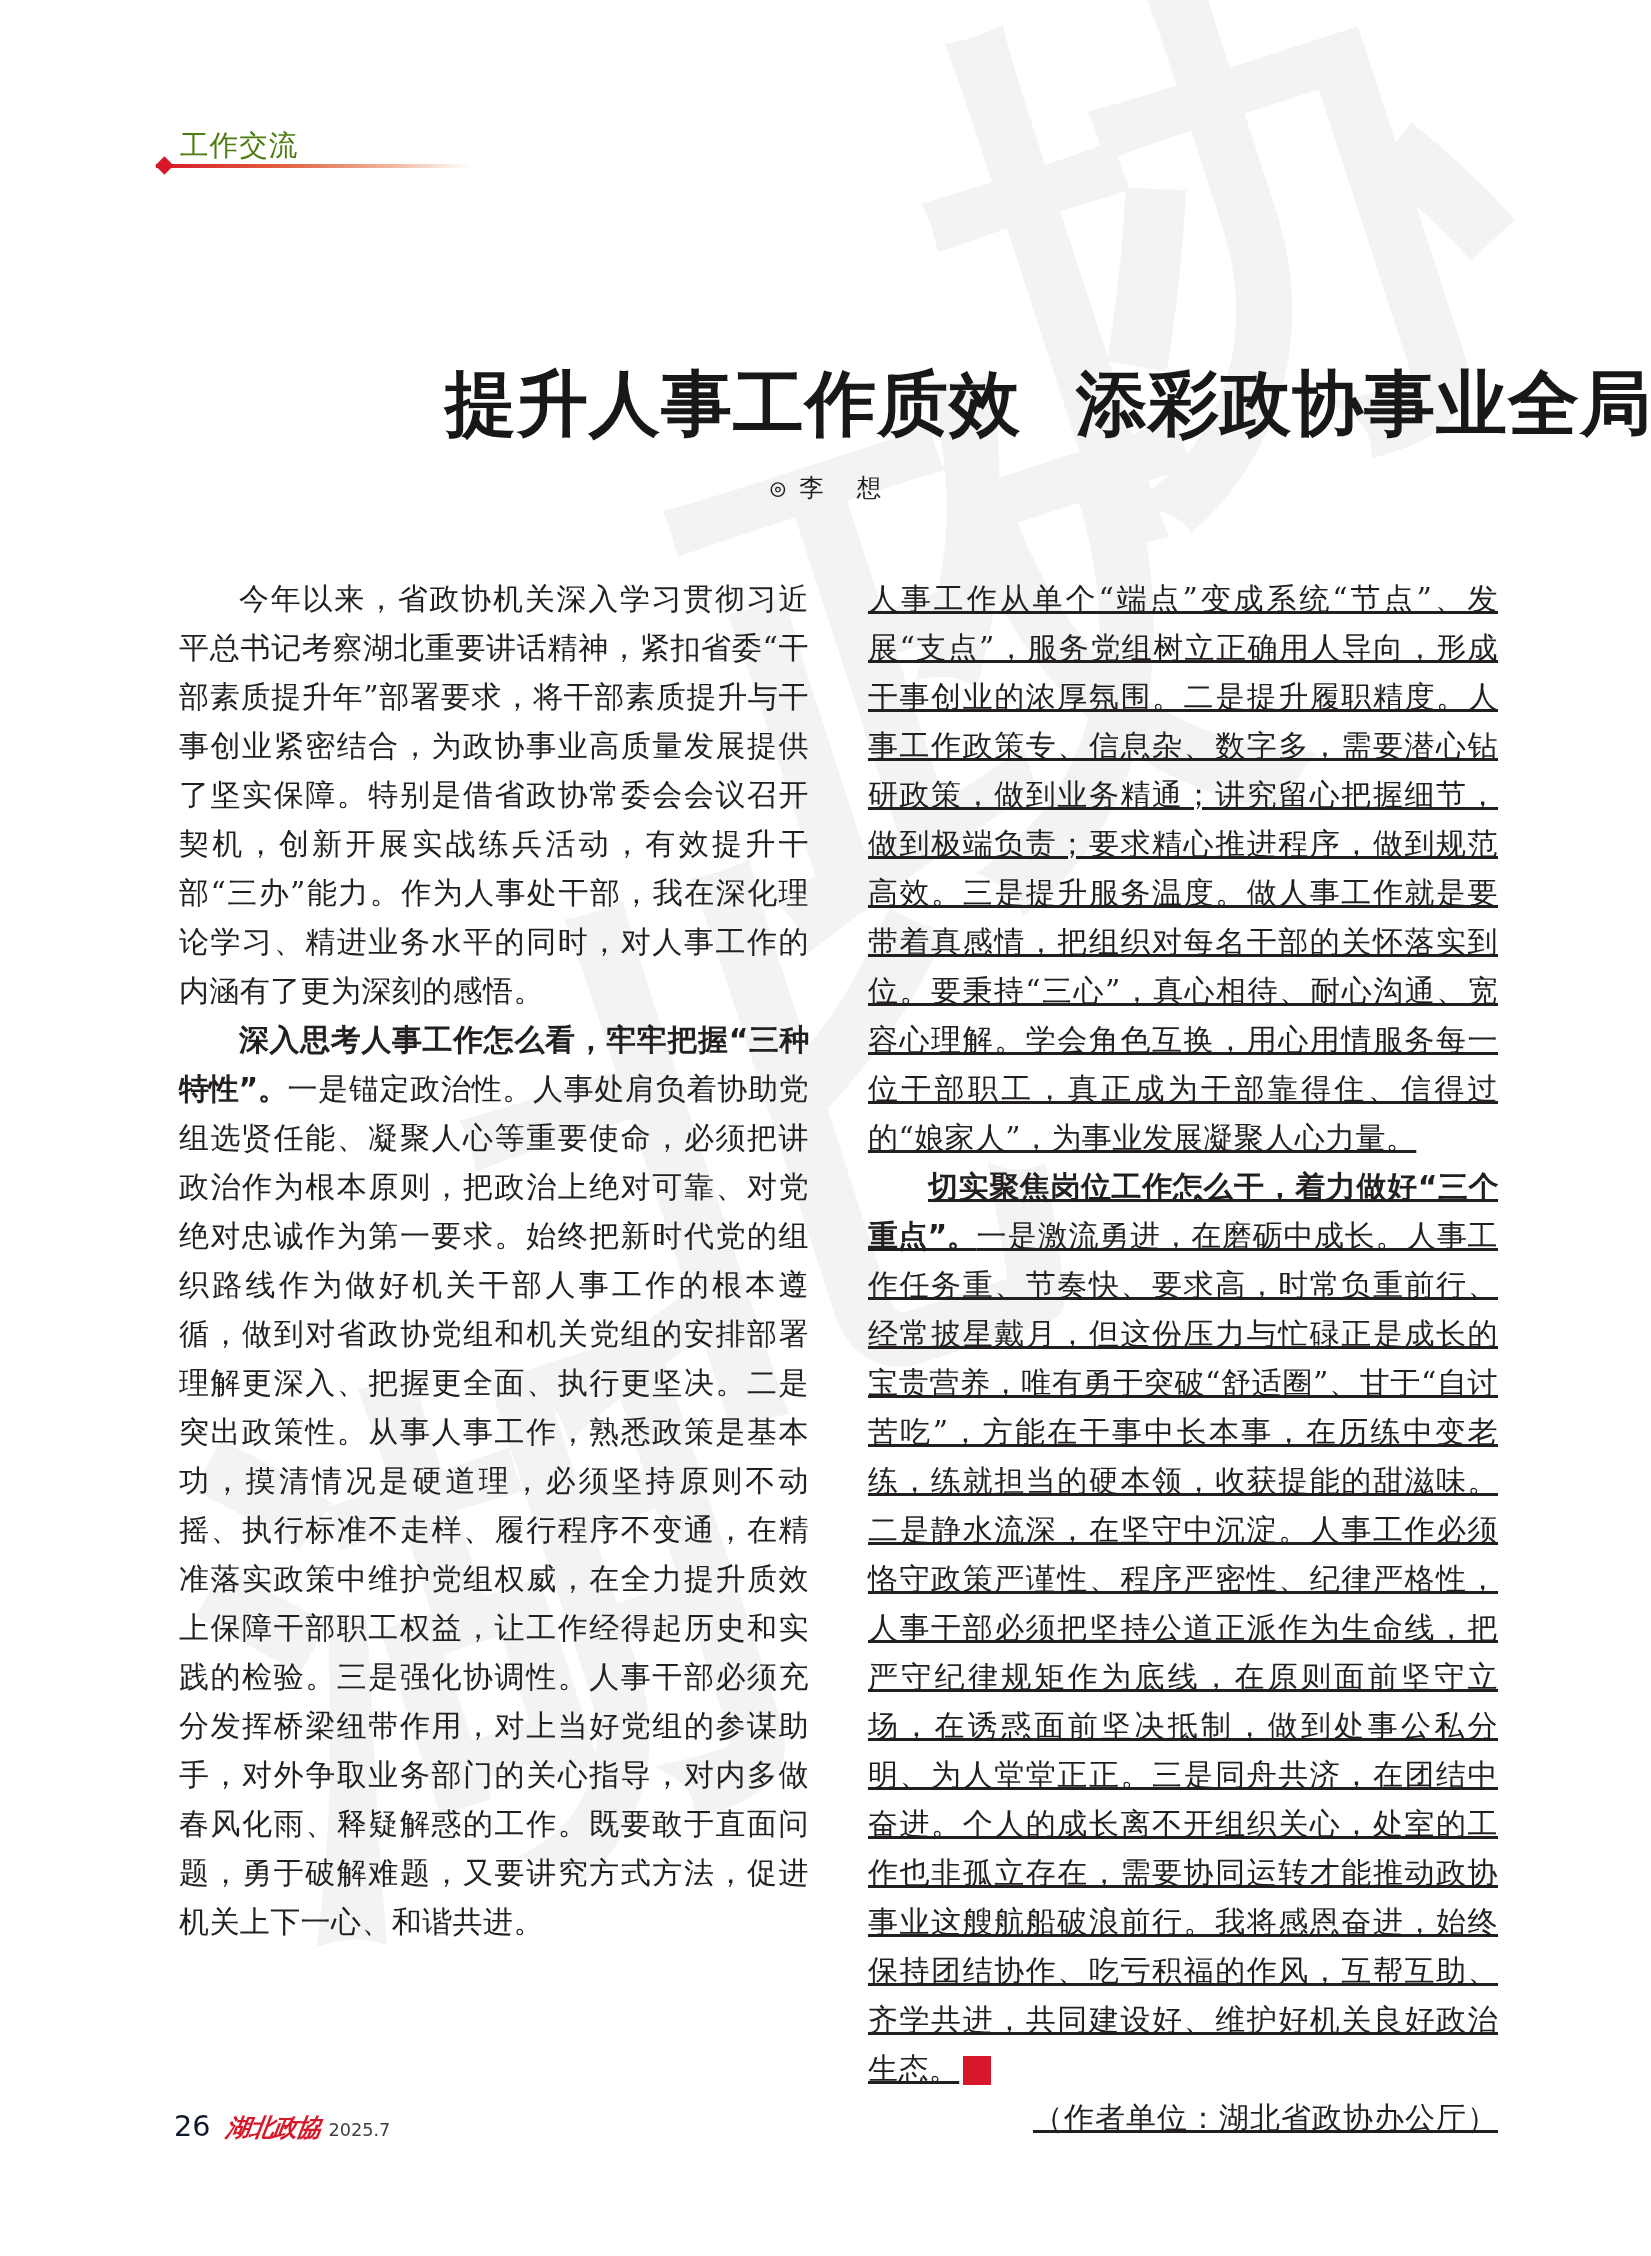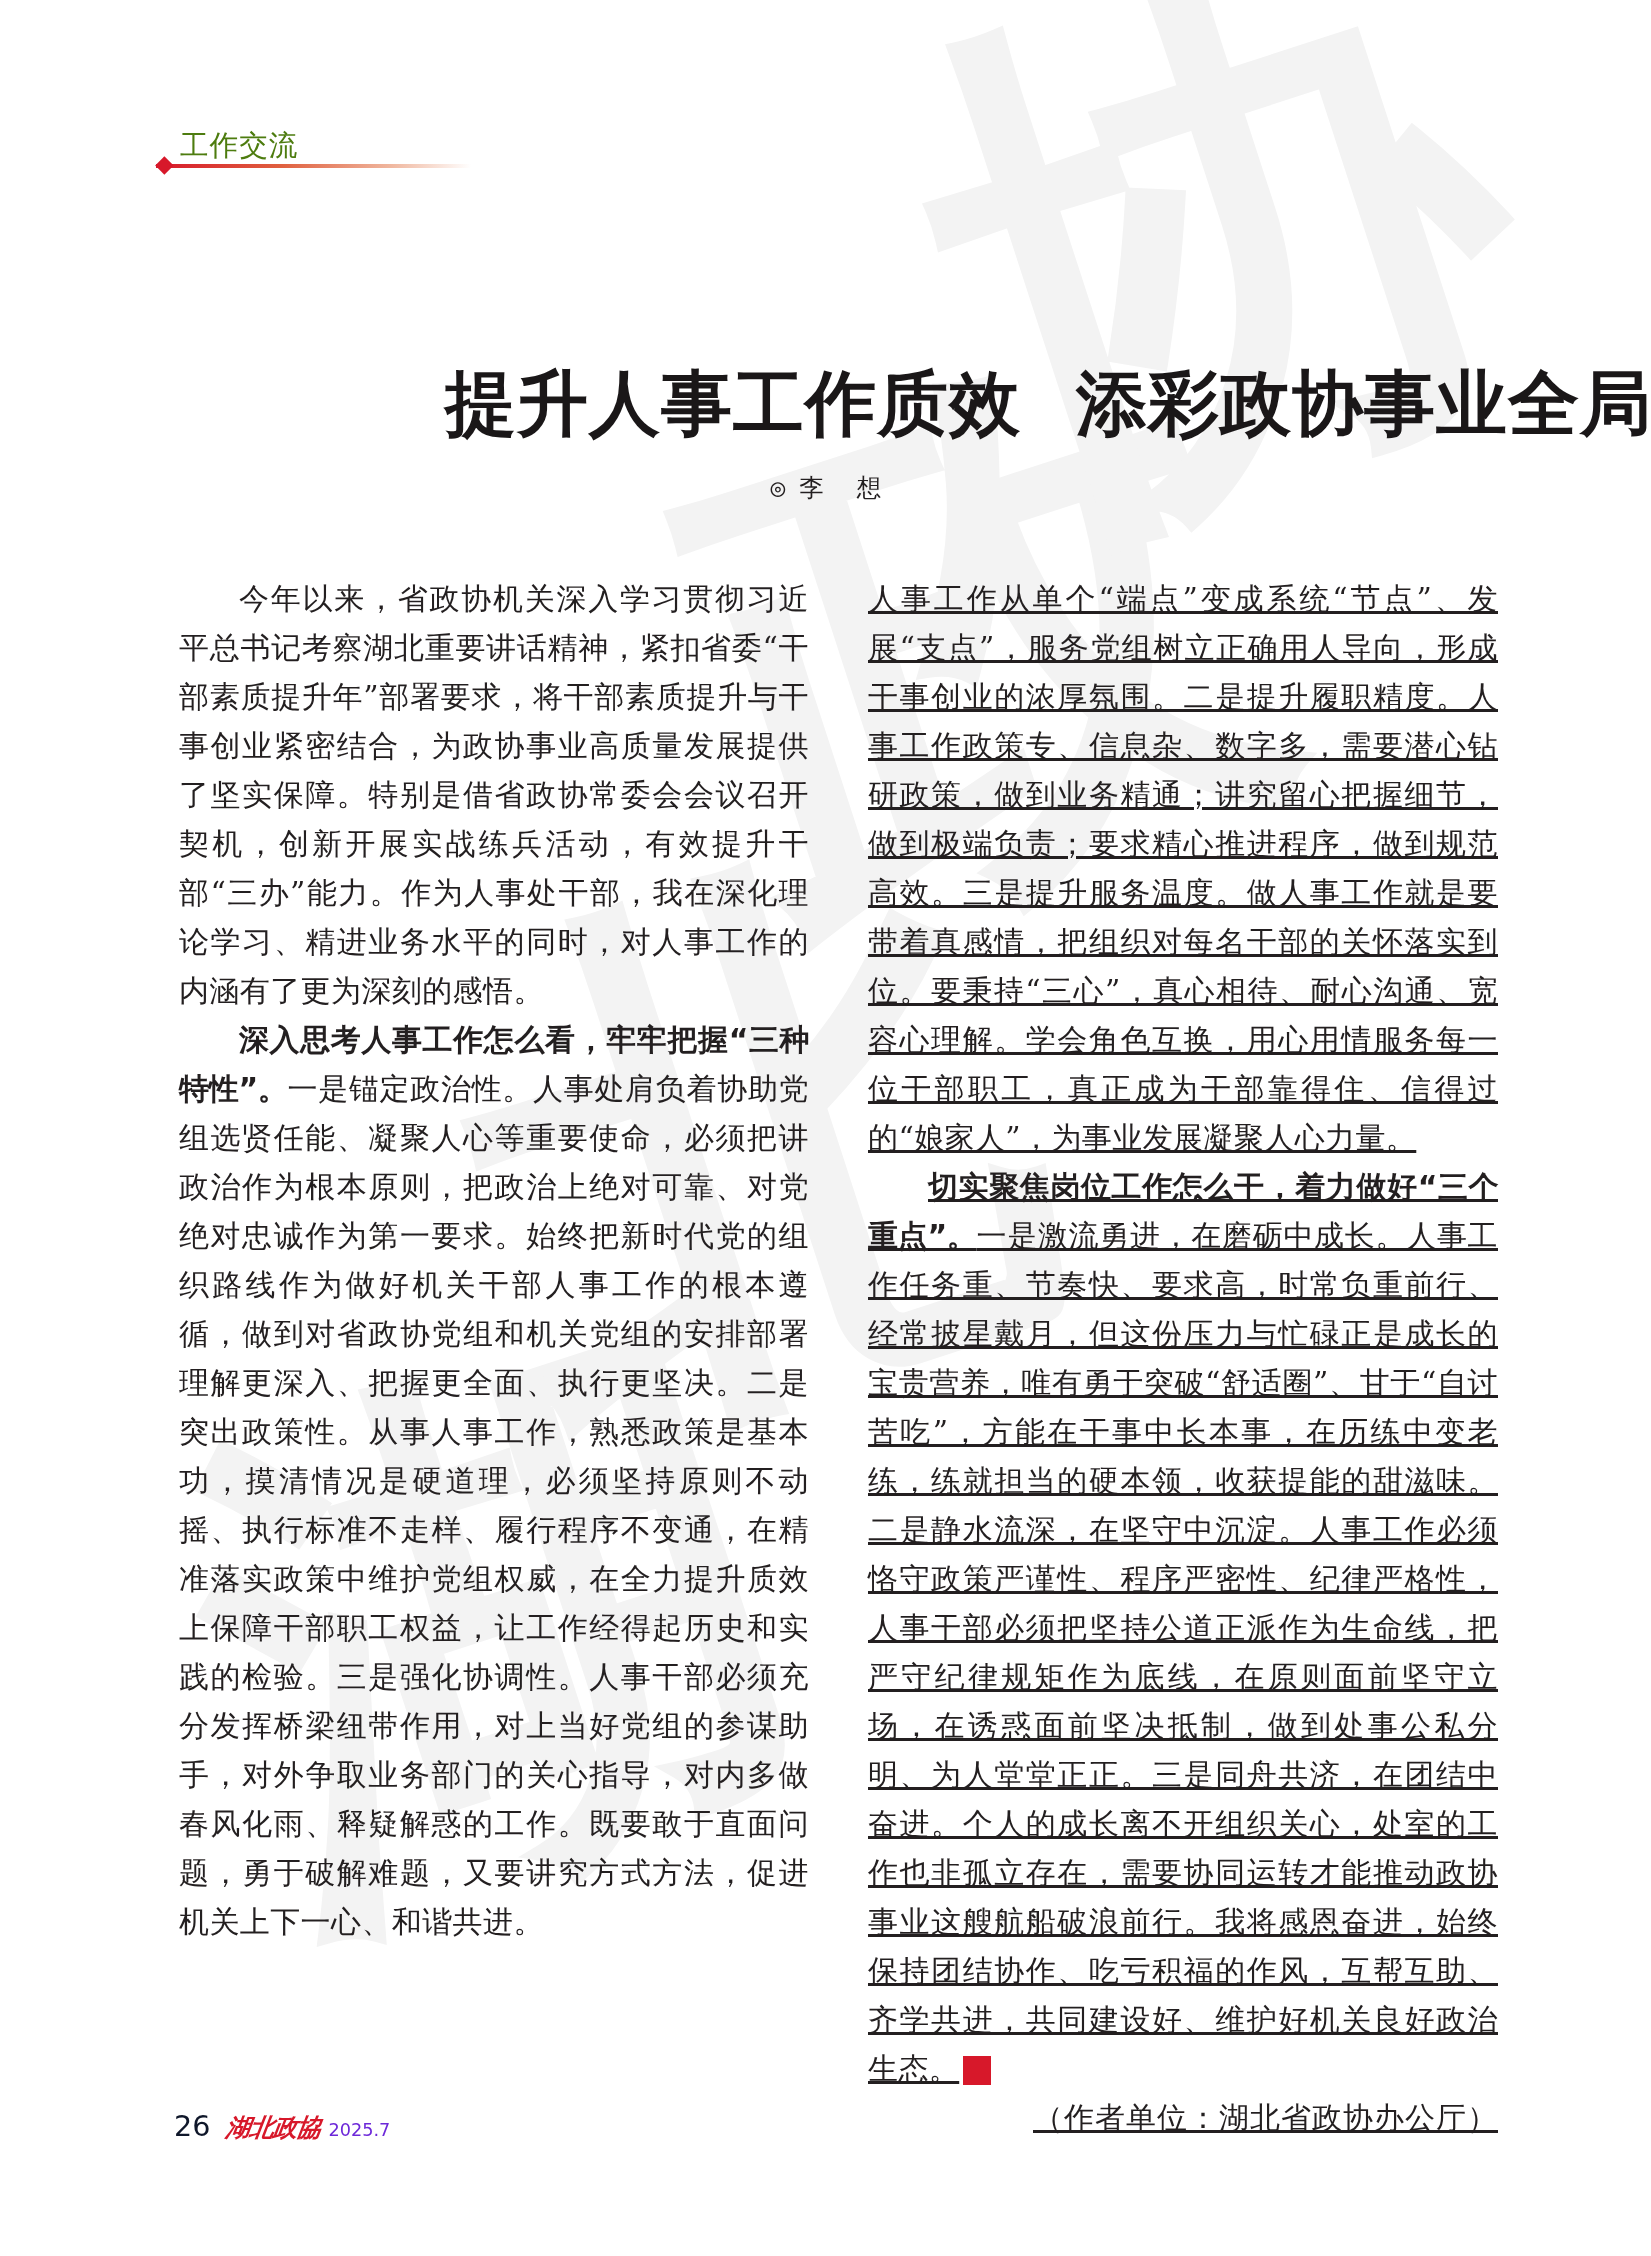--- a/index.html
+++ b/index.html
@@ -31,21 +31,21 @@
   .col p.indent { text-indent: 2em; }
   .col p.lead .lead-text { font-family: "DejaVu Sans", sans-serif; font-weight: bold; letter-spacing: -0.6px; }
   .end-mark { display: inline-block; background: #d7182a; color: #fff; font-family: "DejaVu Sans", sans-serif;
               font-weight: bold; font-size: 21.7px; line-height: 27.6px; width: 27.6px; height: 28.6px; text-align: center;
               vertical-align: 2px; margin-left: 3.9px; }
   .affiliation { text-align: right !important; text-align-last: right !important; margin-top: 0 !important; letter-spacing: 1px !important; }
   .footer { position: absolute; left: 174px; top: 2109px; z-index: 2; display: flex; align-items: baseline; }
   .page-num { font-family: "DejaVu Sans", sans-serif; font-size: 28.6px; color: #0f172a; margin-right: 15.8px; }
   .mag-logo { font-family: "DejaVu Serif", serif; font-style: italic; font-weight: bold; font-size: 24.6px;
               color: #d7182a; letter-spacing: -1px; margin-right: 7.9px; transform: skewX(-8deg); display: inline-block; }
-  .issue { font-family: "DejaVu Sans", sans-serif; font-size: 17.7px; color: #6d28d9; }
+  .issue { font-family: "DejaVu Sans", sans-serif; font-size: 17.7px; color: #404040; }
 </style>
 </head>
 <body>
 
 <div class="watermark">
   <span style="left:-79px; top:1231px;">湖</span>
   <span style="left:177px; top:749px;">北</span>
   <span style="left:414px; top:236px;">政</span>
   <span style="left:650px; top:-158px;">协</span>
 </div>

